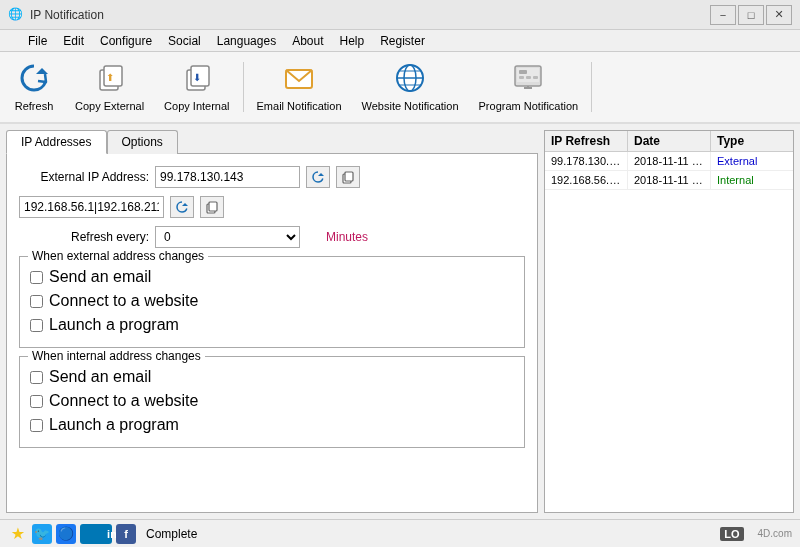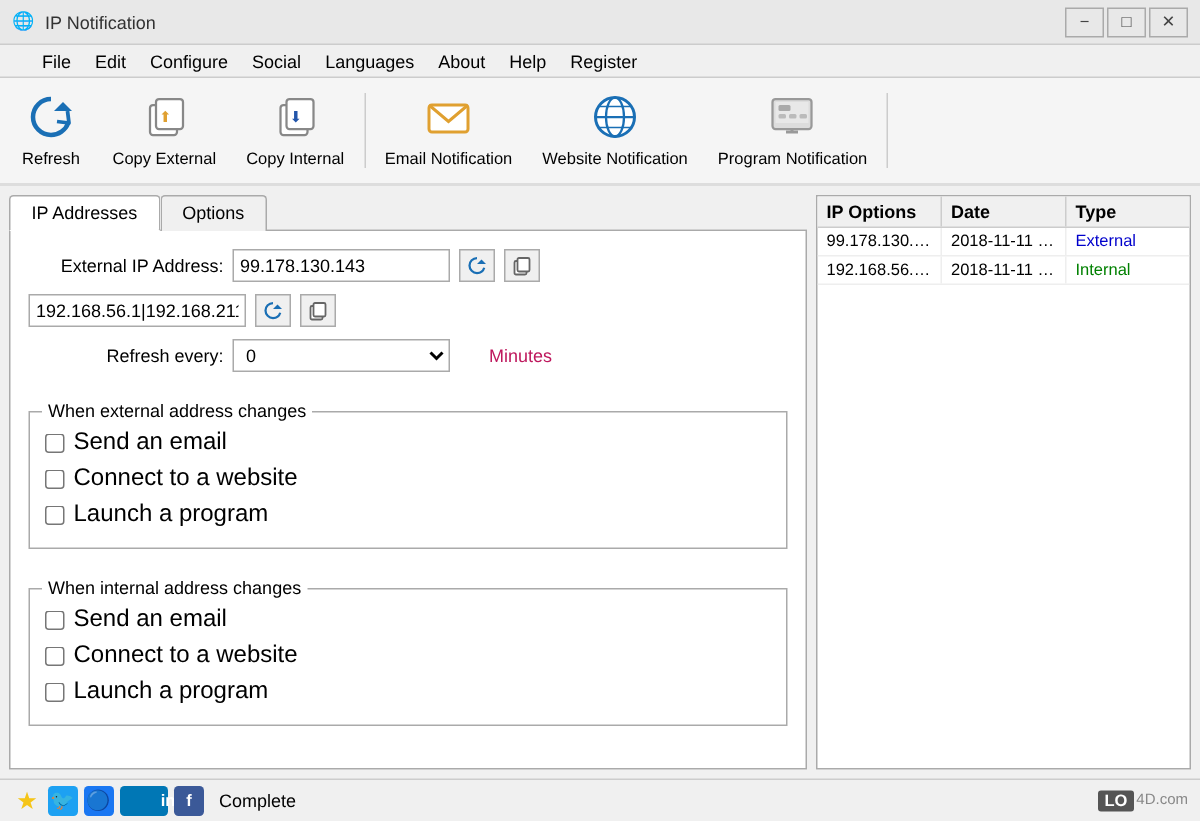--- a/index.html
+++ b/index.html
@@ -199,21 +199,21 @@
     .form-suffix {
       font-size: 12px;
       color: #be185d;
       margin-left: 20px;
     }
 
     
     .group-box {
       border: 1px solid #aaa;
       padding: 8px 10px 10px 10px;
-      margin-top: 18px;
+      margin-top: 0;
       position: relative;
     }
     .group-box-title {
       position: absolute;
       top: -8px;
       left: 8px;
       background: white;
       padding: 0 4px;
       font-size: 12px;
       color: #000;
@@ -510,21 +510,21 @@
         <div class="checkbox-row">
           <input type="checkbox" style="">
           <span class="checkbox-label">Launch a program</span>
         </div>
       </div>
     </div>
   </div>
 
   <div class="right-panel">
     <div class="table-header">
-      <div class="table-col-header">IP Options</div>
+      <div class="table-col-header">IP Refresh</div>
       <div class="table-col-header">Date</div>
       <div class="table-col-header">Type</div>
     </div>
     <div class="table-body">
       <div class="table-row">
         <div class="table-cell">99.178.130.143</div>
         <div class="table-cell">2018-11-11 2...</div>
         <div class="table-cell type-ext">External</div>
       </div>
       <div class="table-row">
@@ -539,18 +539,18 @@
 <div class="status-bar">
   <div class="status-icons">
     <span class="status-icon-item" style="color:#f5c518; font-size:16px;">★</span>
     <span class="status-icon-item" style="background:#1da1f2; color:white; font-size:13px;">🐦</span>
     <span class="status-icon-item" style="background:#1a77f2; color:white; font-size:13px;">🔵</span>
     <span class="status-icon-item" style="background:#0077b5; color:white; font-size:11px; font-weight:bold;padding-left:32px;">in</span>
     <span class="status-icon-item" style="background:#3b5998; color:white; font-size:11px; font-weight:bold;">f</span>
     <span class="status-text">Complete</span>
   </div>
   <div class="watermark">
-    <span style="display:flex;align-items:center;gap:2px;">
+    <span style="display:flex;align-items:center;gap:14px;">
       <span style="background:#555;color:white;padding:1px 4px;font-size:11px;font-weight:bold;border-radius:2px;">LO</span>
         <span style="font-size:10px;color:#888;">4D.com</span>
     </span>
   </div>
 </div>
 
 </body></html>

